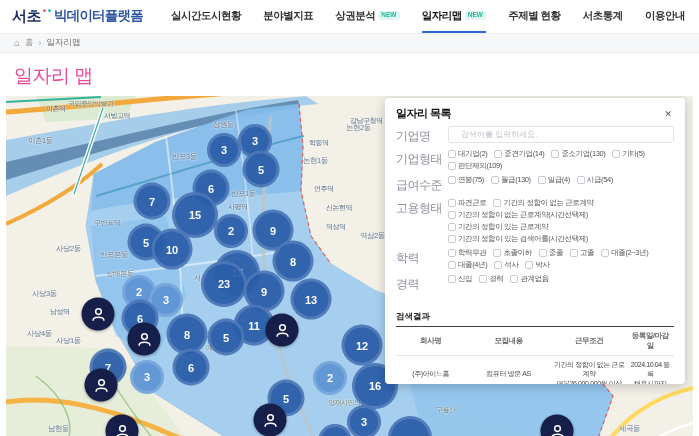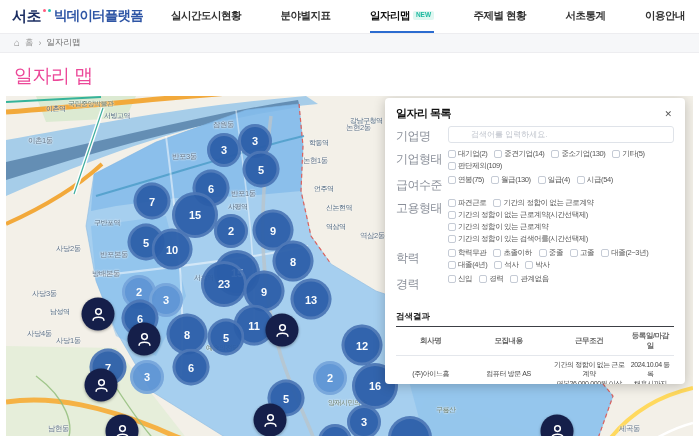--- a/index.html
+++ b/index.html
@@ -53,21 +53,21 @@
   .panel { position:absolute; top:2px; right:8px; width:300px; height:286px; background:#fff;
     border-radius:4px; box-shadow:0 2px 12px rgba(0,0,0,.22); padding:8px 11px 6px; overflow:hidden; }
   .panel-head { display:flex; justify-content:space-between; align-items:center; }
   .panel-title { font-size:11px; font-weight:bold; color:#111; letter-spacing:-0.5px; }
   .panel-close { font-size:9px; color:#555; cursor:pointer; padding:1px 2px; }
   .filters { margin-top:5px; display:flex; flex-direction:column; gap:4px; }
   .f-row { display:flex; align-items:flex-start; }
   .f-label { width:52px; flex:none; font-size:12px; color:#8a8f99; padding-top:2px; letter-spacing:-0.5px; }
   .f-opts { flex:1; display:flex; flex-wrap:wrap; gap:2px 7px; align-items:center; }
   .f-input { width:100%; height:17px; border:1px solid #dfe3e9; border-radius:3px;
-    font-size:8px; padding:0 22px; color:#333; font-family:inherit; }
+    font-size:8px; padding:0 12px; color:#333; font-family:inherit; }
   .f-input::placeholder { color:#c0c5cd; }
   .f-check { display:flex; align-items:center; gap:2px; cursor:pointer; }
   .cb { width:8px; height:8px; border:1px solid #c5cbd5; border-radius:2px; background:#fff; flex:none; }
   .cb-label { font-size:7.5px; color:#555; letter-spacing:-0.4px; white-space:nowrap; }
   .results-label { margin-top:18px; font-size:8.5px; font-weight:bold; color:#222;
     padding-bottom:3px; border-bottom:1.5px solid #3c3f45; }
   .job-table { width:100%; border-collapse:collapse; table-layout:fixed; }
   .job-table th { font-size:7.5px; color:#666; font-weight:bold; padding:4px 2px;
     border-bottom:1px solid #e4e7ec; letter-spacing:-0.4px; }
   .job-table td { font-size:7px; color:#444; text-align:center; padding:4px 2px;
@@ -85,20 +85,24 @@
         <span class="dot t"></span>
     </span>
     <span class="logo-platform">빅데이터플랫폼</span>
   </div>
   <div class="nav-menu">
       <div class="nav-item">
         <span class="nav-label">실시간도시현황</span>
       </div>
       <div class="nav-item">
         <span class="nav-label">분야별지표</span>
+      </div>
+      <div class="nav-item">
+        <span class="nav-label">상권분석</span>
+        <span class="new-badge">NEW</span>
       </div>
       <div class="nav-item active">
         <span class="nav-label">일자리맵</span>
         <span class="new-badge">NEW</span>
       </div>
       <div class="nav-item">
         <span class="nav-label">주제별 현황</span>
       </div>
       <div class="nav-item">
         <span class="nav-label">서초통계</span>
@@ -173,21 +177,21 @@
       <span class="map-label area" style="left: 297px; top: 60px;">논현1동</span>
       <span class="map-label station" style="left: 308px; top: 88px;">언주역</span>
       <span class="map-label area" style="left: 225px; top: 93px;">반포1동</span>
       <span class="map-label station" style="left: 222px; top: 106px;">사평역</span>
       <span class="map-label station" style="left: 320px; top: 107px;">신논현역</span>
       <span class="map-label station" style="left: 320px; top: 126px;">역삼역</span>
       <span class="map-label area" style="left: 354px; top: 135px;">역삼2동</span>
       <span class="map-label station" style="left: 88px; top: 122px;">구반포역</span>
       <span class="map-label area" style="left: 94px; top: 154px;">반포본동</span>
       <span class="map-label area" style="left: 50px; top: 148px;">사당2동</span>
-      <span class="map-label area" style="left: 86px; top: 173px;">방배본동</span>
+      <span class="map-label area" style="left: 100px; top: 173px;">방배본동</span>
       <span class="map-label station" style="left: 188px; top: 177px;">서초역</span>
       <span class="map-label area" style="left: 26px; top: 193px;">사당3동</span>
       <span class="map-label station" style="left: 44px; top: 211px;">남성역</span>
       <span class="map-label area" style="left: 21px; top: 233px;">사당4동</span>
       <span class="map-label area" style="left: 50px; top: 240px;">사당1동</span>
       <span class="map-label poi" style="left: 200px; top: 247px;">예술의전당</span>
       <span class="map-label area" style="left: 42px; top: 328px;">남현동</span>
       <span class="map-label poi" style="left: 322px; top: 302px;">양재시민의숲</span>
       <span class="map-label poi" style="left: 430px; top: 309px;">구룡산</span>
       <span class="map-label area" style="left: 613px; top: 328px;">세곡동</span>

